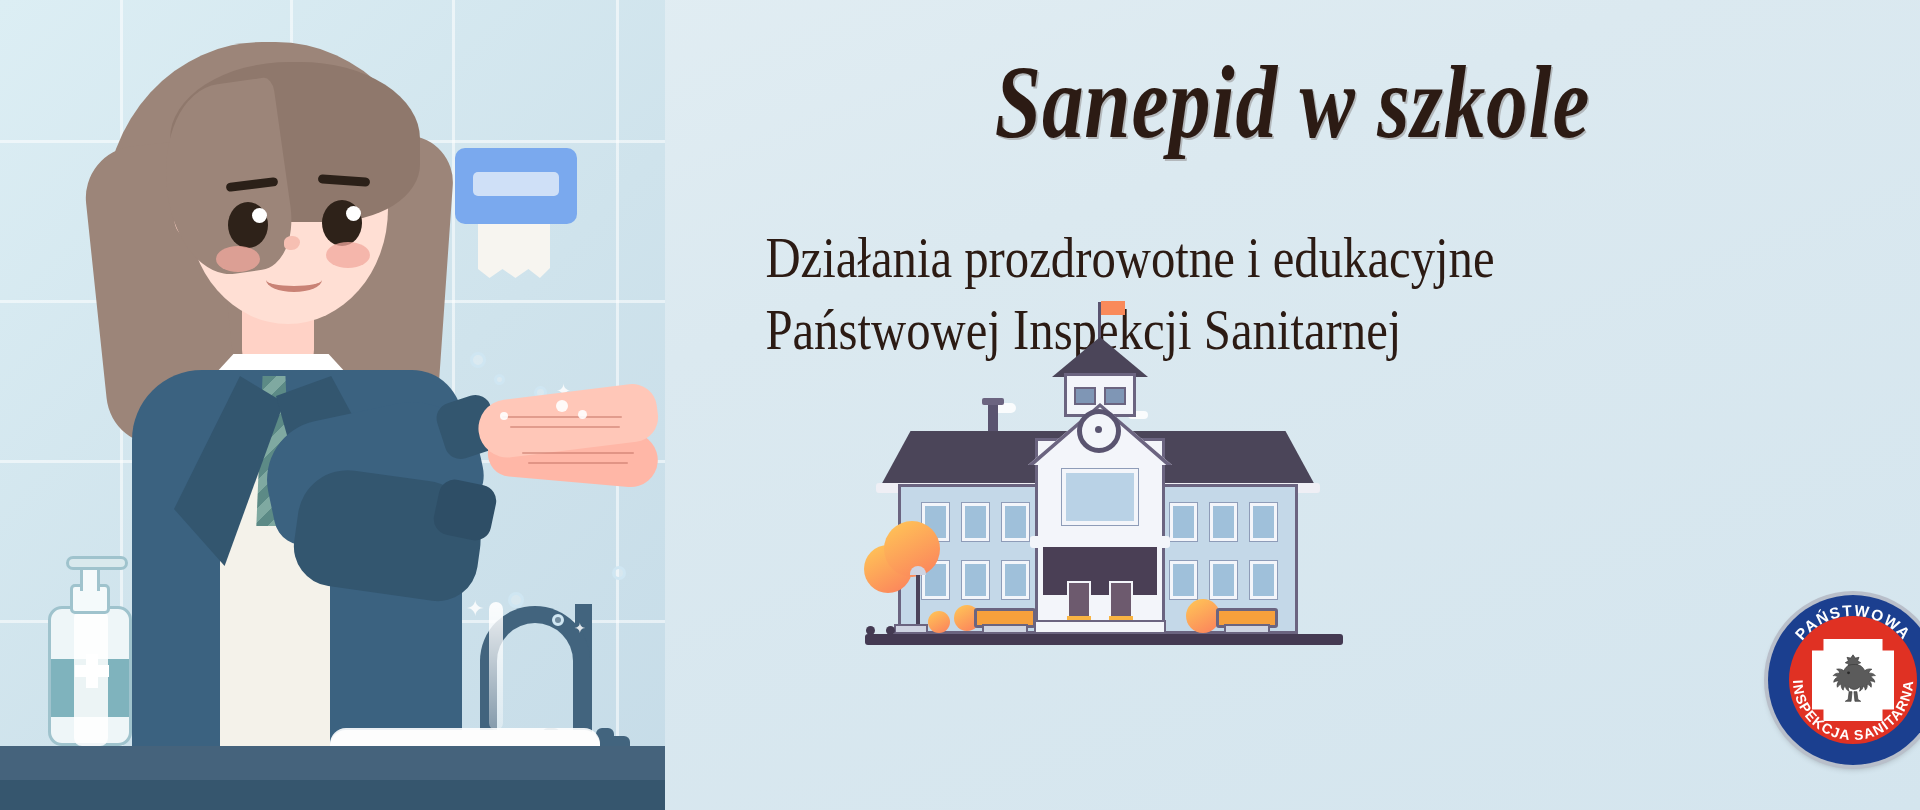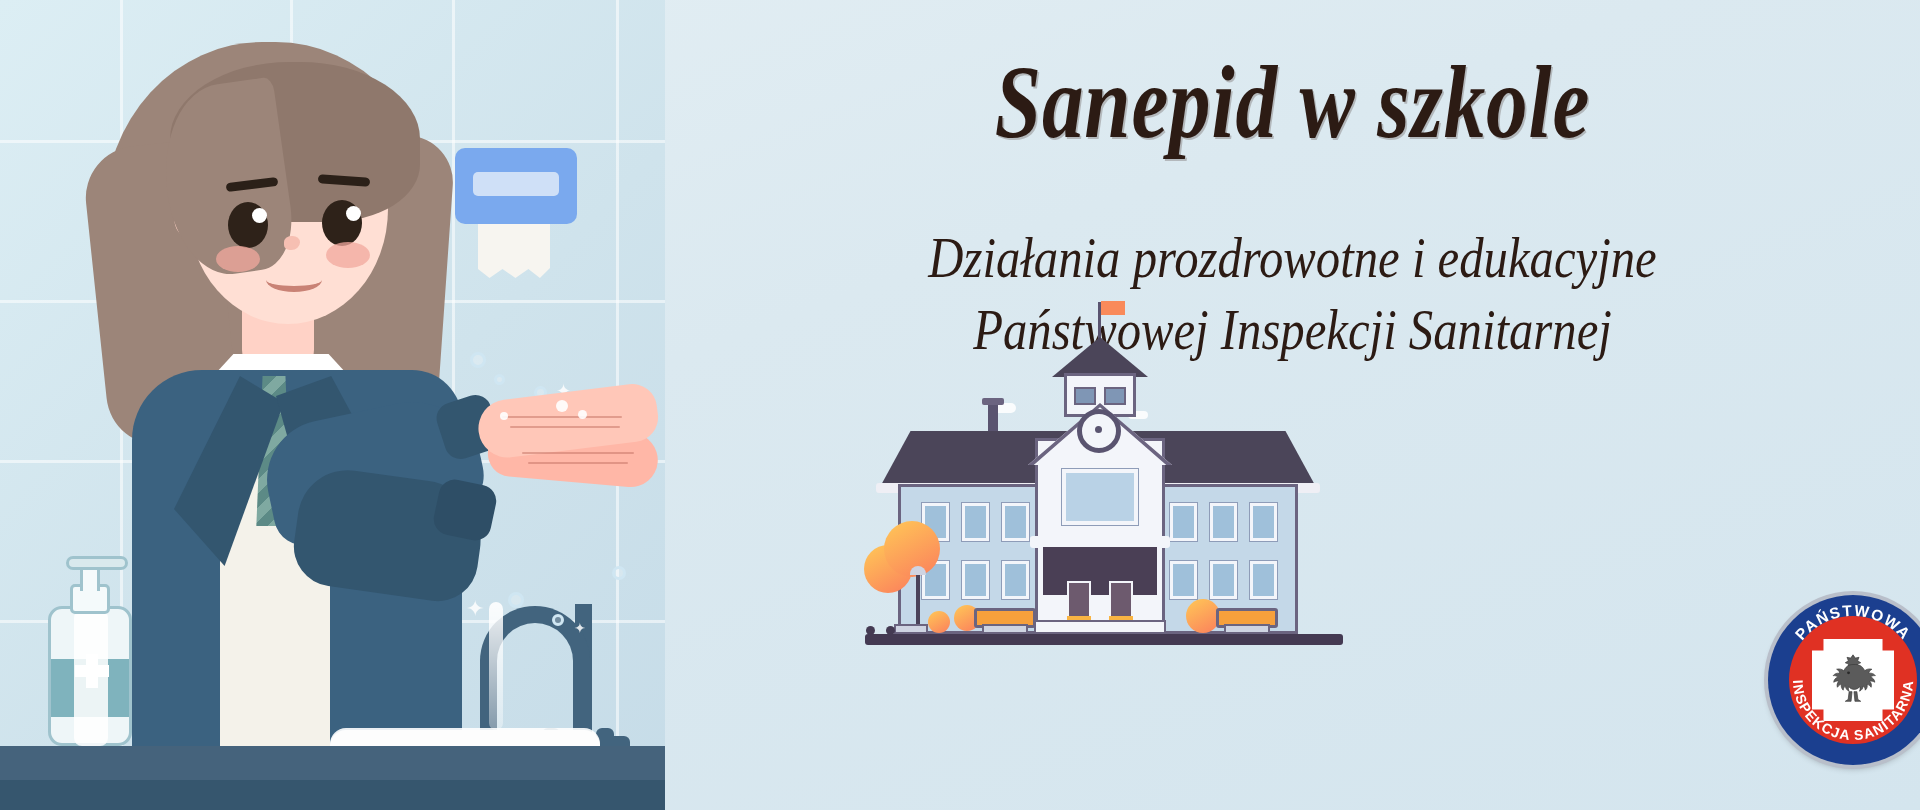--- a/index.html
+++ b/index.html
@@ -192,23 +192,23 @@
   .right { position:absolute; left:665px; top:0; width:1162px; height:810px; }
 
   .title {
     position:absolute; left:0; top:42px; width:1255px; text-align:center;
     font-family:"Liberation Serif", serif;
     font-style:italic; font-weight:700; font-size:104px; color:#2c1b14;
     letter-spacing:1px; transform:scaleX(.80); transform-origin:center;
     text-shadow:2px 2px 0 rgba(60,40,30,.25);
   }
   .subtitle {
-    position:absolute; left:0; top:222px; width:1255px; text-align:center;
+    position:absolute; left:0; top:222px; width:1255px; 
     font-family:"Liberation Serif", serif;
-    font-style:italic; font-weight:400; color:#2c1b14;
+    font-weight:400; color:#2c1b14;
   }
   .sub-line { font-size:58px; line-height:72px; transform:scaleX(.84); transform-origin:center; }
 
   
   .school { position:absolute; left:205px; top:385px; width:465px; height:260px; }
   .sch-ground { position:absolute; left:-5px; bottom:0; width:478px; height:11px; background:#443a52; border-radius:3px; }
   .sch-body {
     position:absolute; left:28px; bottom:11px; width:400px; height:150px;
     background:#c4d8e8; border:3px solid #6b6480;
   }

